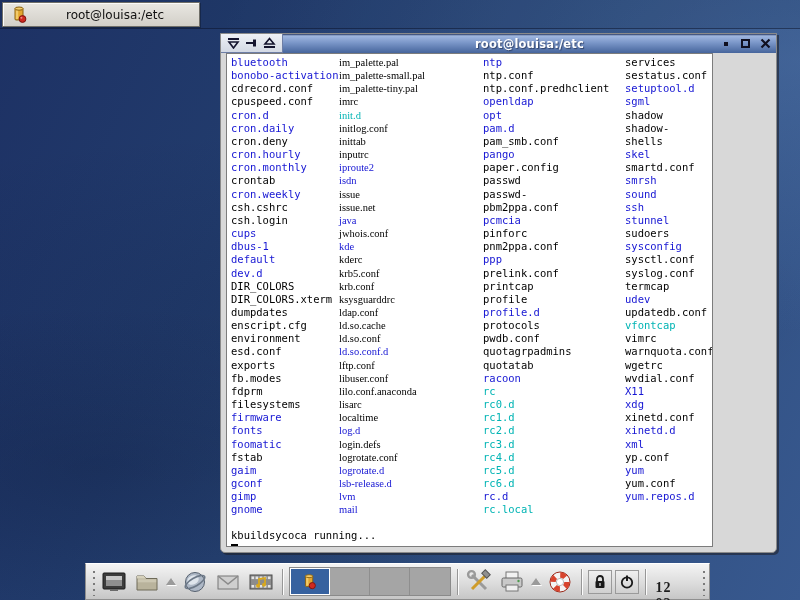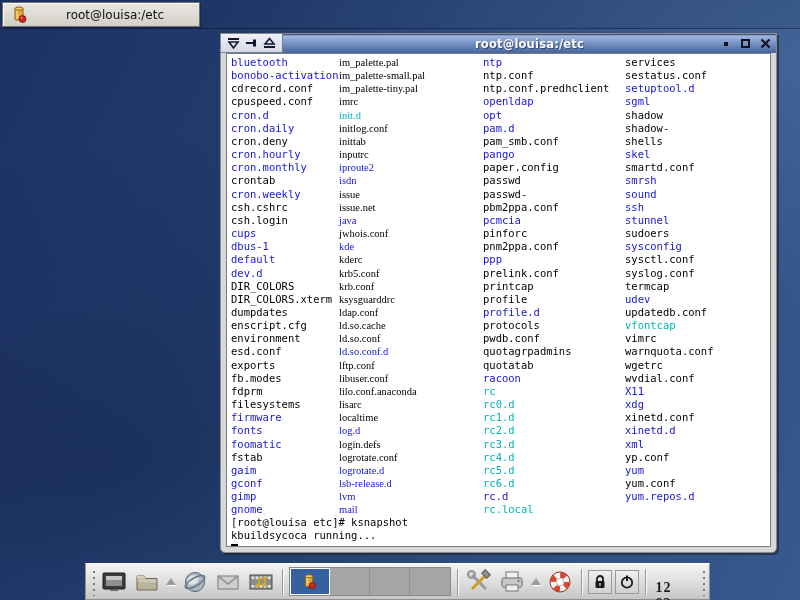--- a/index.html
+++ b/index.html
@@ -33,21 +33,21 @@
   .title-strip { flex:1; position:relative;
     background:linear-gradient(180deg,#26365e 0%, #a0b7e0 10%, #7b97c9 45%, #46659c 100%);
     display:flex; align-items:center; justify-content:center; }
   .title-text { color:#fff; font-weight:bold; font-size:11.5px; letter-spacing:0.2px;
     text-shadow:1px 1px 1px rgba(20,30,60,0.6); }
   .win-btns { position:absolute; right:4px; top:0; height:19px; display:flex; align-items:center; gap:7px; }
   .wbtn { width:13px; height:13px; display:flex; align-items:center; justify-content:center; cursor:pointer; }
   .dot-glyph { width:4px; height:4px; background:#101020; }
   .sq-glyph { width:9px; height:9px; border:2px solid #101020; }
 
-  .term { position:absolute; left:5px; top:19px; width:545px; height:494px;
+  .term { position:absolute; left:5px; top:19px; width:487px; height:494px;
     background:#ffffff; border:1px solid #7c7c7c; overflow:hidden;
     font-family:"DejaVu Sans Mono","Liberation Mono",monospace; font-size:10.5px;padding-left:8px; }
   .tcol { position:absolute; top:2px; white-space:pre; line-height:13.15px; }
   .tcol span { display:block; color:#000; }
   .tcol .d { color:#1515d3; }
   .tcol .s { color:#00b4b4; }
   .c1 { left:4px; } .c2 { left:112px;font-family:Liberation Serif, serif; } .c3 { left:256px; } .c4 { left:398px; }
   .pline { position:absolute; left:4px; line-height:13.15px; color:#000; white-space:pre; }
   .prompt { top:462px; } .status { top:475px; }
   .cursor { position:absolute; left:4px; top:490px; width:7px; height:11px; background:#000; }
@@ -121,21 +121,20 @@
         </div>
       </div>
     </div>
   </div>
 
   <div class="term">
     <div class="tcol c1"><span class="d">bluetooth</span><span class="d">bonobo-activation</span><span>cdrecord.conf</span><span>cpuspeed.conf</span><span class="d">cron.d</span><span class="d">cron.daily</span><span>cron.deny</span><span class="d">cron.hourly</span><span class="d">cron.monthly</span><span>crontab</span><span class="d">cron.weekly</span><span>csh.cshrc</span><span>csh.login</span><span class="d">cups</span><span class="d">dbus-1</span><span class="d">default</span><span class="d">dev.d</span><span>DIR_COLORS</span><span>DIR_COLORS.xterm</span><span>dumpdates</span><span>enscript.cfg</span><span>environment</span><span>esd.conf</span><span>exports</span><span>fb.modes</span><span>fdprm</span><span>filesystems</span><span class="d">firmware</span><span class="d">fonts</span><span class="d">foomatic</span><span>fstab</span><span class="d">gaim</span><span class="d">gconf</span><span class="d">gimp</span><span class="d">gnome</span></div>
     <div class="tcol c2"><span>im_palette.pal</span><span>im_palette-small.pal</span><span>im_palette-tiny.pal</span><span>imrc</span><span class="s">init.d</span><span>initlog.conf</span><span>inittab</span><span>inputrc</span><span class="d">iproute2</span><span class="d">isdn</span><span>issue</span><span>issue.net</span><span class="d">java</span><span>jwhois.conf</span><span class="d">kde</span><span>kderc</span><span>krb5.conf</span><span>krb.conf</span><span>ksysguarddrc</span><span>ldap.conf</span><span>ld.so.cache</span><span>ld.so.conf</span><span class="d">ld.so.conf.d</span><span>lftp.conf</span><span>libuser.conf</span><span>lilo.conf.anaconda</span><span>lisarc</span><span>localtime</span><span class="d">log.d</span><span>login.defs</span><span>logrotate.conf</span><span class="d">logrotate.d</span><span class="d">lsb-release.d</span><span class="d">lvm</span><span class="d">mail</span></div>
     <div class="tcol c3"><span class="d">ntp</span><span>ntp.conf</span><span>ntp.conf.predhclient</span><span class="d">openldap</span><span class="d">opt</span><span class="d">pam.d</span><span>pam_smb.conf</span><span class="d">pango</span><span>paper.config</span><span>passwd</span><span>passwd-</span><span>pbm2ppa.conf</span><span class="d">pcmcia</span><span>pinforc</span><span>pnm2ppa.conf</span><span class="d">ppp</span><span>prelink.conf</span><span>printcap</span><span>profile</span><span class="d">profile.d</span><span>protocols</span><span>pwdb.conf</span><span>quotagrpadmins</span><span>quotatab</span><span class="d">racoon</span><span class="s">rc</span><span class="s">rc0.d</span><span class="s">rc1.d</span><span class="s">rc2.d</span><span class="s">rc3.d</span><span class="s">rc4.d</span><span class="s">rc5.d</span><span class="s">rc6.d</span><span class="d">rc.d</span><span class="s">rc.local</span></div>
     <div class="tcol c4"><span>services</span><span>sestatus.conf</span><span class="d">setuptool.d</span><span class="d">sgml</span><span>shadow</span><span>shadow-</span><span>shells</span><span class="d">skel</span><span>smartd.conf</span><span class="d">smrsh</span><span class="d">sound</span><span class="d">ssh</span><span class="d">stunnel</span><span>sudoers</span><span class="d">sysconfig</span><span>sysctl.conf</span><span>syslog.conf</span><span>termcap</span><span class="d">udev</span><span>updatedb.conf</span><span class="s">vfontcap</span><span>vimrc</span><span>warnquota.conf</span><span>wgetrc</span><span>wvdial.conf</span><span class="d">X11</span><span class="d">xdg</span><span>xinetd.conf</span><span class="d">xinetd.d</span><span class="d">xml</span><span>yp.conf</span><span class="d">yum</span><span>yum.conf</span><span class="d">yum.repos.d</span></div>
-    <div class="pline prompt">[root@louisa etc]# ksnapshot</div>
     <div class="pline status">kbuildsycoca running...</div>
     <div class="cursor"></div>
   </div>
 </div>
 
 <div class="panel">
   <div class="handle"></div>
 
   <div class="pbtn">
     <svg width="28" height="28" viewBox="0 0 28 28">

